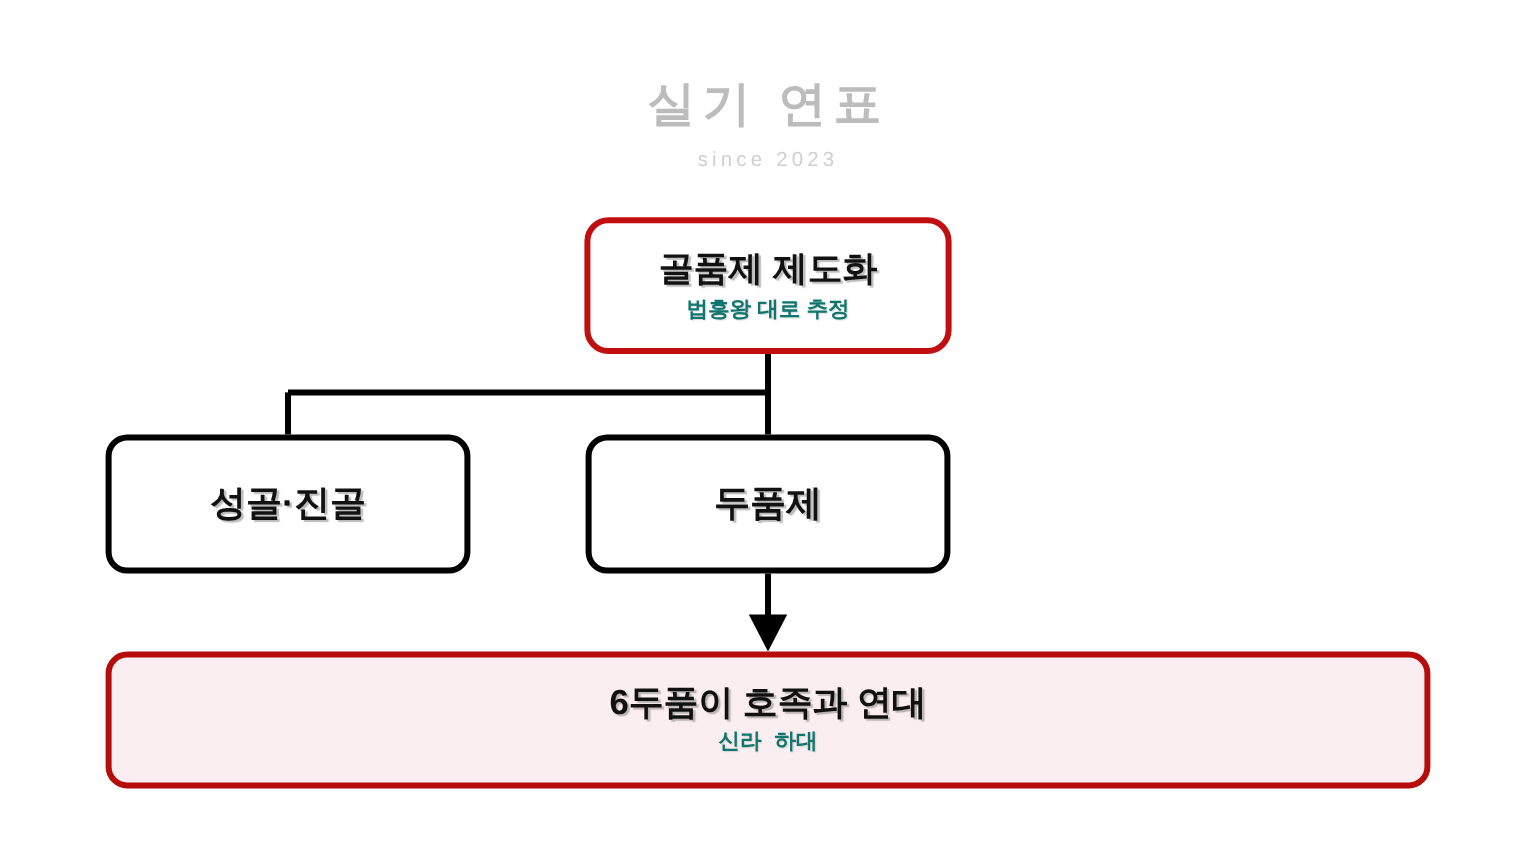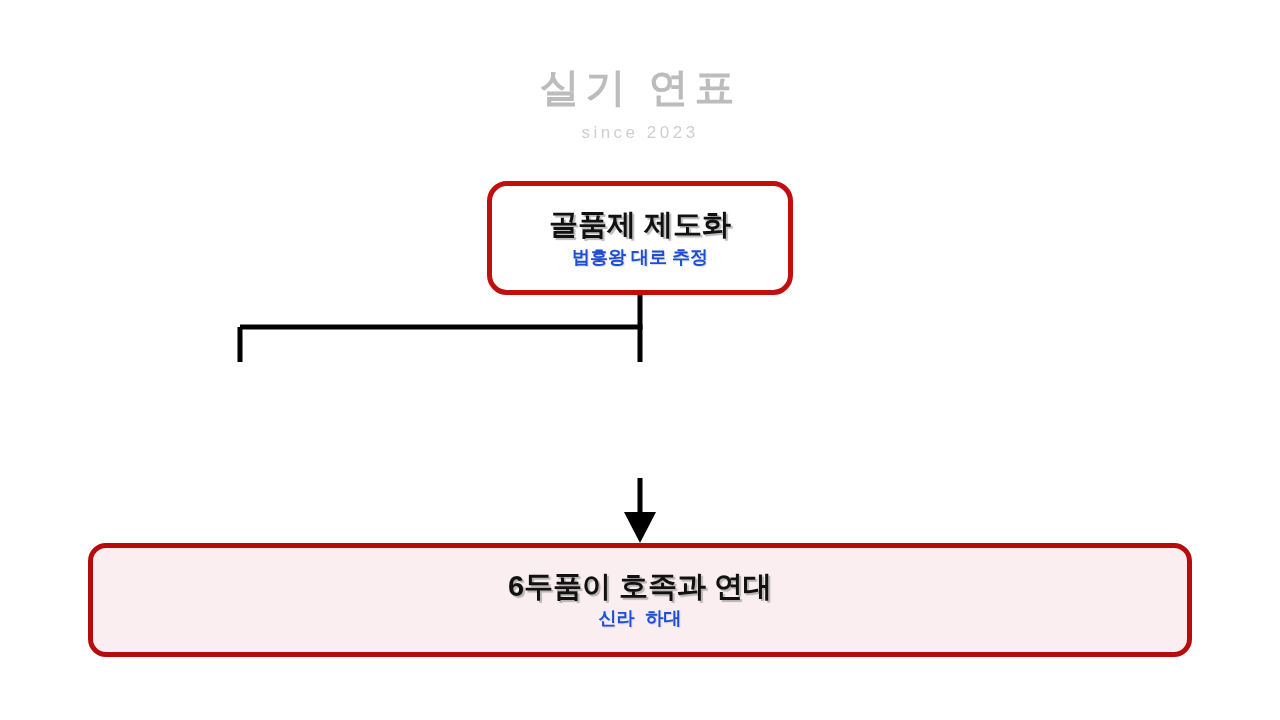--- a/index.html
+++ b/index.html
@@ -71,21 +71,21 @@
   }
   .node .title {
     font-weight: 700;
     color: #111111;
     text-shadow: 2px 2px 1px rgba(130,130,130,.55);
     white-space: nowrap;
     line-height: 1.15;
   }
   .node .subtitle {
     font-weight: 700;
-    color: #1d4ed8;
+    color: #0f766e;
     text-shadow: 1px 1px 1px rgba(180,180,180,.5);
     white-space: nowrap;
     line-height: 1.15;
   }
 
   
   #node-root {
     left: 487px;
     top: 181px;
     width: 306px;
@@ -144,21 +144,27 @@
 
     <path d="M 640 478 L 640 530" fill="none" stroke="#000000" stroke-width="5"></path>
     <polygon points="640,543 624,512 656,512" fill="#000000"></polygon>
   </svg>
 
   <div class="node" id="node-root">
     <div class="title">골품제 제도화</div>
     <div class="subtitle">법흥왕 대로 추정</div>
   </div>
 
+  <div class="node node-level2" id="node-seonggol">
+    <div class="title">성골·진골</div>
+  </div>
 
+  <div class="node node-level2" id="node-dupumje">
+    <div class="title">두품제</div>
+  </div>
 
 
   <div class="node" id="node-result">
     <div class="title">6두품이 호족과 연대</div>
     <div class="subtitle">신라 하대</div>
   </div>
 
 </div>
 
 </body></html>

